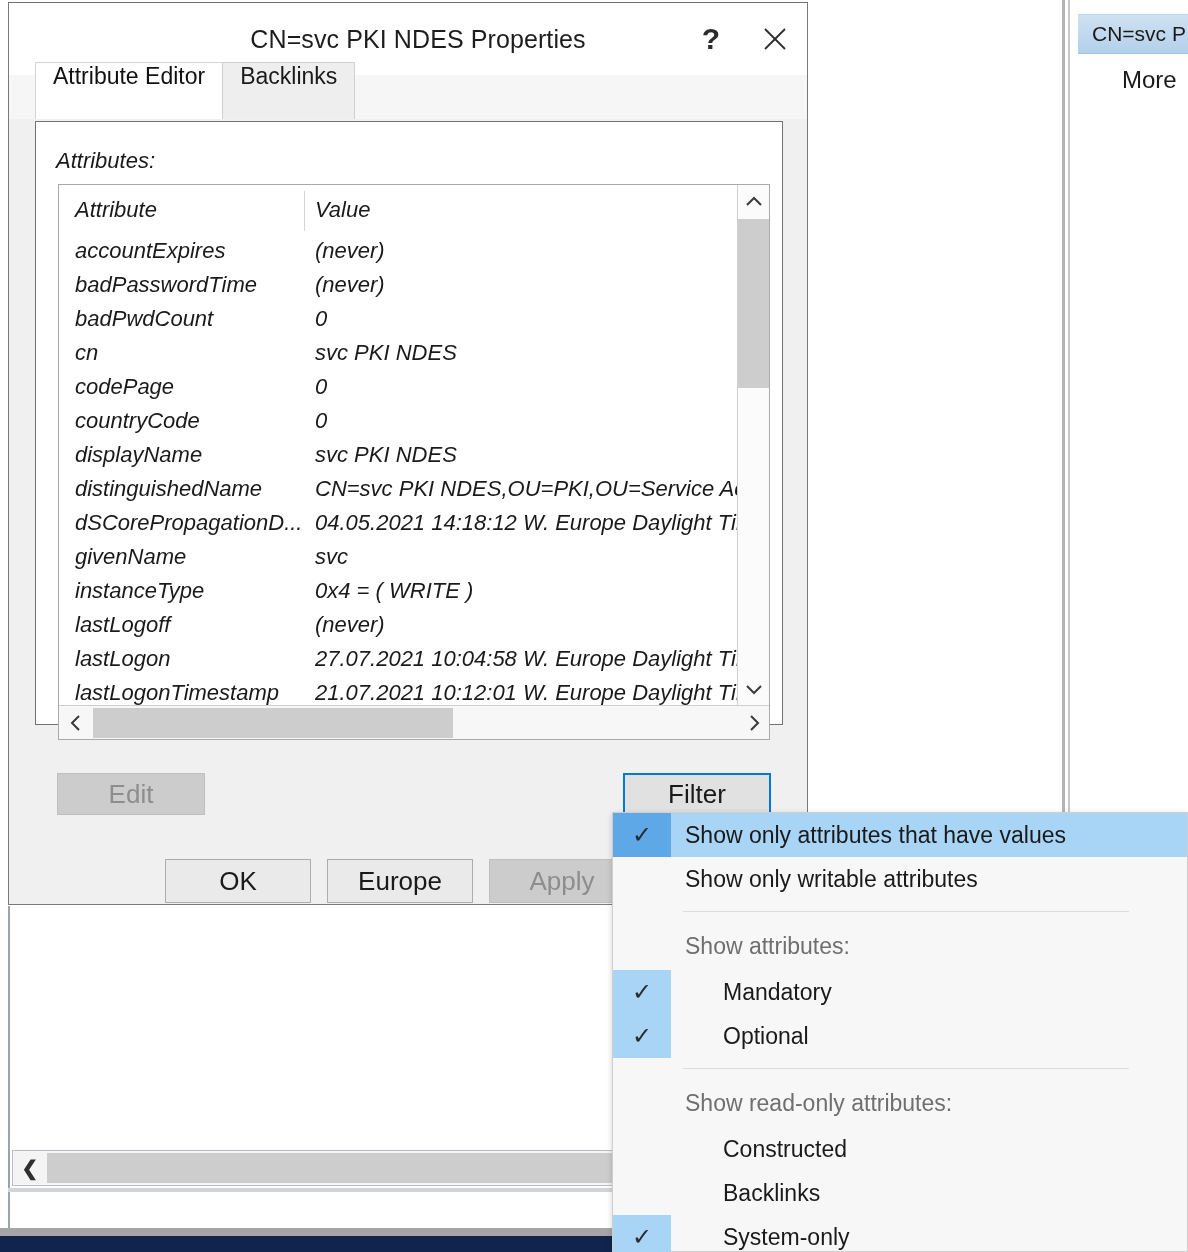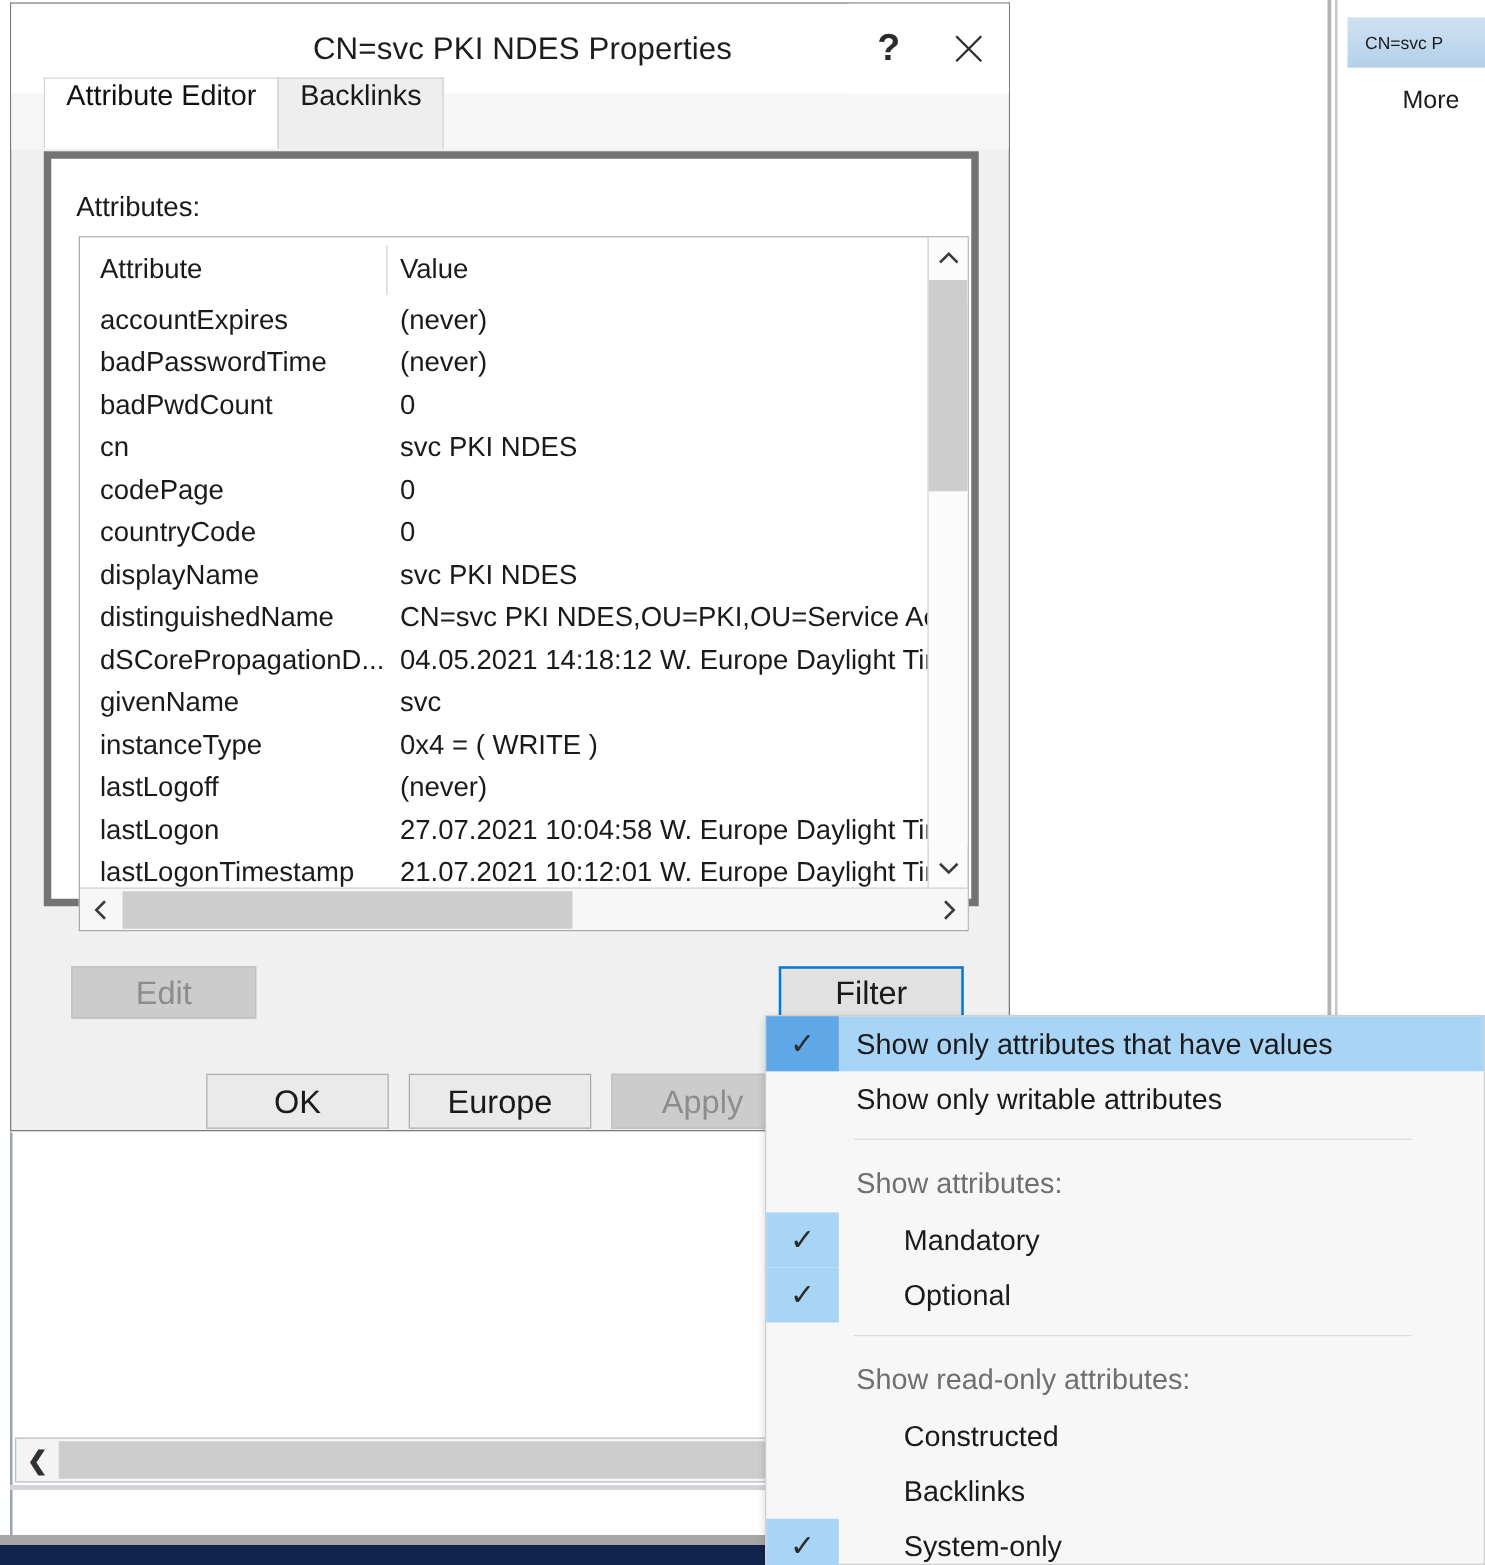--- a/index.html
+++ b/index.html
@@ -16,26 +16,26 @@
   .bg-panel {
     position: absolute; left: 0; top: 0; width: 1188px; height: 1252px;
     background: #ffffff;
   }
   .bg-divider-a { position: absolute; left: 1062px; top: 0; width: 3px; height: 1240px; background: #b4b4b4; }
   .bg-divider-b { position: absolute; left: 1068px; top: 0; width: 2px; height: 1240px; background: #c8c8c8; }
   .bg-sel-row {
     position: absolute; left: 1078px; top: 14px; width: 110px; height: 40px;
     background: linear-gradient(to bottom, #cfe1f2, #b3d0ea);
     border-top: 1px solid #bfd7ec; border-bottom: 1px solid #9ec3e3;
-    font-size: 14px; color: #1a1a1a; line-height: 38px; padding-left: 14px;
+    font-size: 21px; color: #1a1a1a; line-height: 38px; padding-left: 14px;
     white-space: nowrap; overflow: hidden;
   }
   .bg-more-row {
     position: absolute; left: 1078px; top: 62px; width: 110px; height: 36px;
-    font-size: 20px; color: #1a1a1a; line-height: 36px; padding-left: 44px;
+    font-size: 24px; color: #1a1a1a; line-height: 36px; padding-left: 44px;
     white-space: nowrap; overflow: hidden;
   }
   .bg-right-scroll {
     position: absolute; left: 1174px; top: 1190px; width: 14px; height: 50px;
     background: #f0f0f0; border-left: 1px solid #d8d8d8;
   }
   .bg-bottom-edge { position: absolute; left: 0; top: 1228px; width: 1188px; height: 8px; background: #a6a6a6; }
 
   
   .taskbar { position: absolute; left: 0; top: 1236px; width: 1188px; height: 16px; background: #11244d; }
@@ -92,21 +92,21 @@
     height: 57px; padding: 0 17px; display: flex; align-items: flex-start;
     font-size: 23px; color: #1a1a1a; white-space: nowrap;
     border: 1px solid #d0d0d0; border-bottom: none; background: #eeeeee;
     margin-right: -1px;
   }
   .tab.active { background: #ffffff; border-color: #d6d6d6; color: #111111; }
 
   
   .tabbody {
     position: absolute; left: 26px; top: 118px; width: 748px; height: 604px;
-    background: #ffffff; border: 6px solid #737373;
+    background: #ffffff; border: 1px solid #737373; font-style: italic;
   }
   .attr-label {
     position: absolute; left: 20px; top: 26px;
     font-size: 22px; color: #1a1a1a;
   }
 
   
   .listbox {
     position: absolute; left: 22px; top: 62px; width: 712px; height: 556px;
     background: #ffffff; border: 1px solid #a9a9a9; overflow: hidden;

